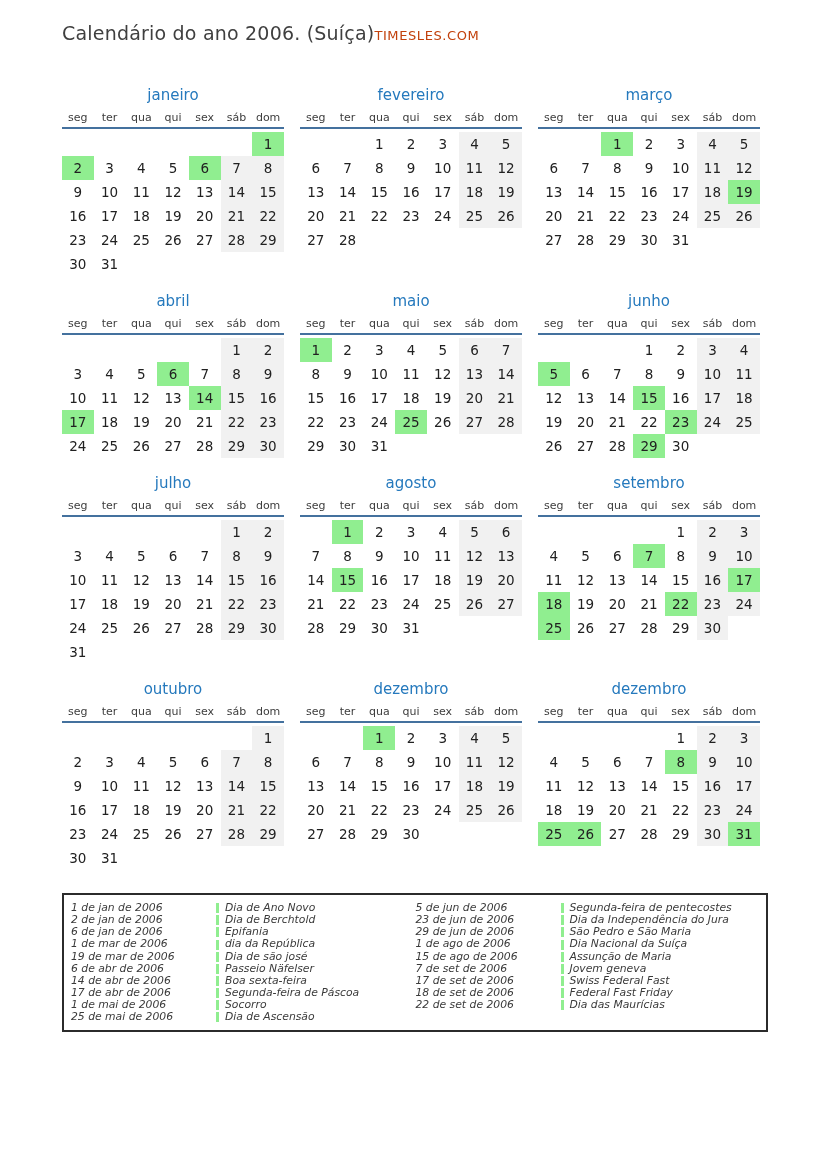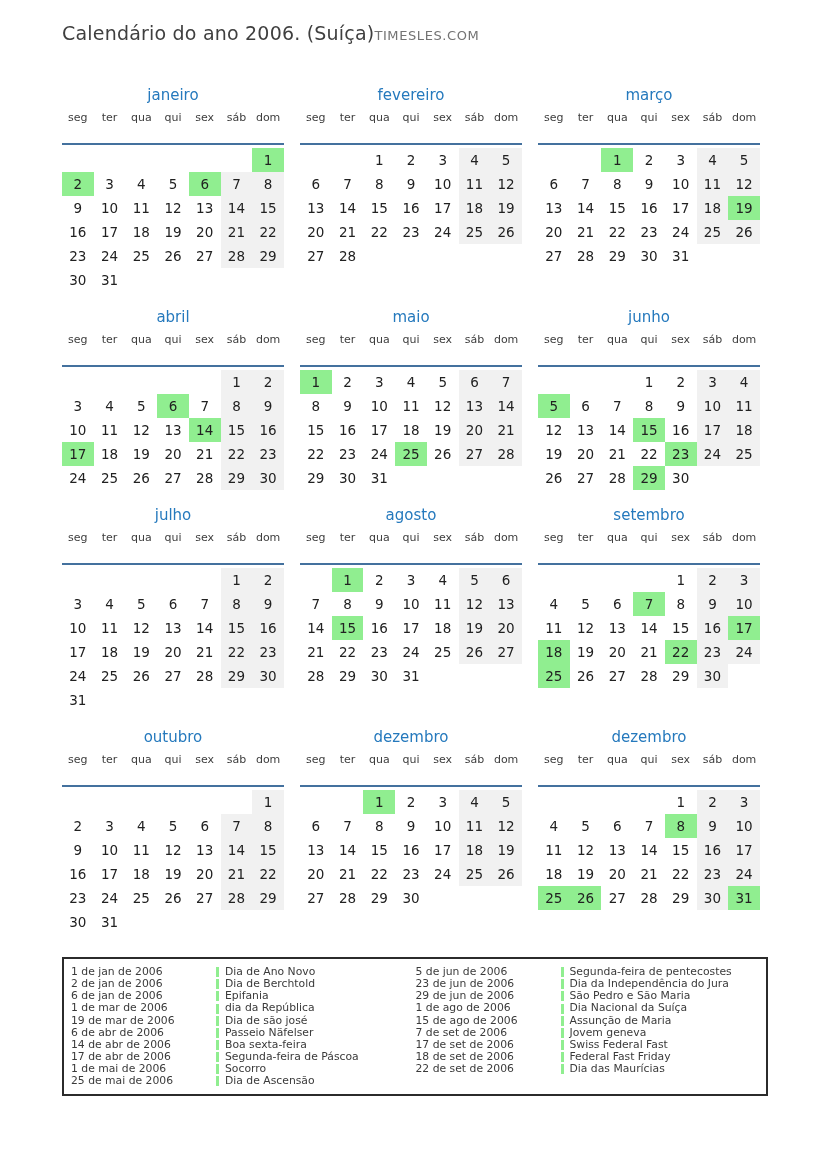--- a/index.html
+++ b/index.html
@@ -1,32 +1,32 @@
 <!DOCTYPE html>
 <html><head>
 <meta charset="utf-8">
 <style>
   html,body{margin:0;padding:0;background:#ffffff;}
   body{width:827px;height:1169px;font-family:"DejaVu Sans","Liberation Sans",sans-serif;position:relative;overflow:hidden;}
   .page{padding:22px 59px 0 62px;}
   header{display:flex;align-items:baseline;}
   h1{margin:0;font-size:19px;font-weight:normal;color:#3f3f3f;letter-spacing:0.2px;}
-  .site-link{font-size:13px;color:#737373;text-decoration:none;letter-spacing:0.6px;cursor:pointer;}
+  .site-link{font-size:13px;color:#c2410c;text-decoration:none;letter-spacing:0.6px;cursor:pointer;}
   .months{margin-top:42px;display:grid;grid-template-columns:repeat(3,222px);column-gap:13px;row-gap:27px;width:692px;gap:16px;}
   .month{width:222px;}
   .mtitle{text-align:center;color:#2579bd;font-size:15px;margin-bottom:7px;}
-  .wdrow{display:grid;grid-template-columns:repeat(7,1fr);border-bottom:2px solid #44719e;padding-bottom:19px;}
+  .wdrow{display:grid;grid-template-columns:repeat(7,1fr);border-bottom:2px solid #44719e;padding-bottom:3px;}
   .wd{text-align:center;font-size:11px;color:#3d3d3d;}
   .dgrid{display:grid;grid-template-columns:repeat(7,1fr);margin-top:3px;}
   .cell{height:24px;line-height:24px;text-align:center;font-size:13.5px;color:#212121;}
   .cell.weekend{background:#f1f1f1;}
   .cell.holiday{background:#90ee90;}
   .legend{margin-top:23px;width:689px;border:2px solid #2b2b2b;padding:7px 6px 6px 7px;display:flex;font-size:10.8px;line-height:12.15px;color:#3a3a3a;}
   .lgroup{flex:1;}
-  .lrow{display:flex;}
+  .lrow{display:flex;font-style:italic;}
   .ldate{width:145px;flex:0 0 145px;white-space:nowrap;}
   .lname{display:flex;align-items:center;white-space:nowrap;}
   .lbar{display:inline-block;width:3px;height:10px;background:#90ee90;margin-right:6px;flex:0 0 3px;}
 </style>
 </head>
 <body>
 
 <div class="page">
   <header>
     <h1>Calendário do ano 2006. (Suíça)</h1>

